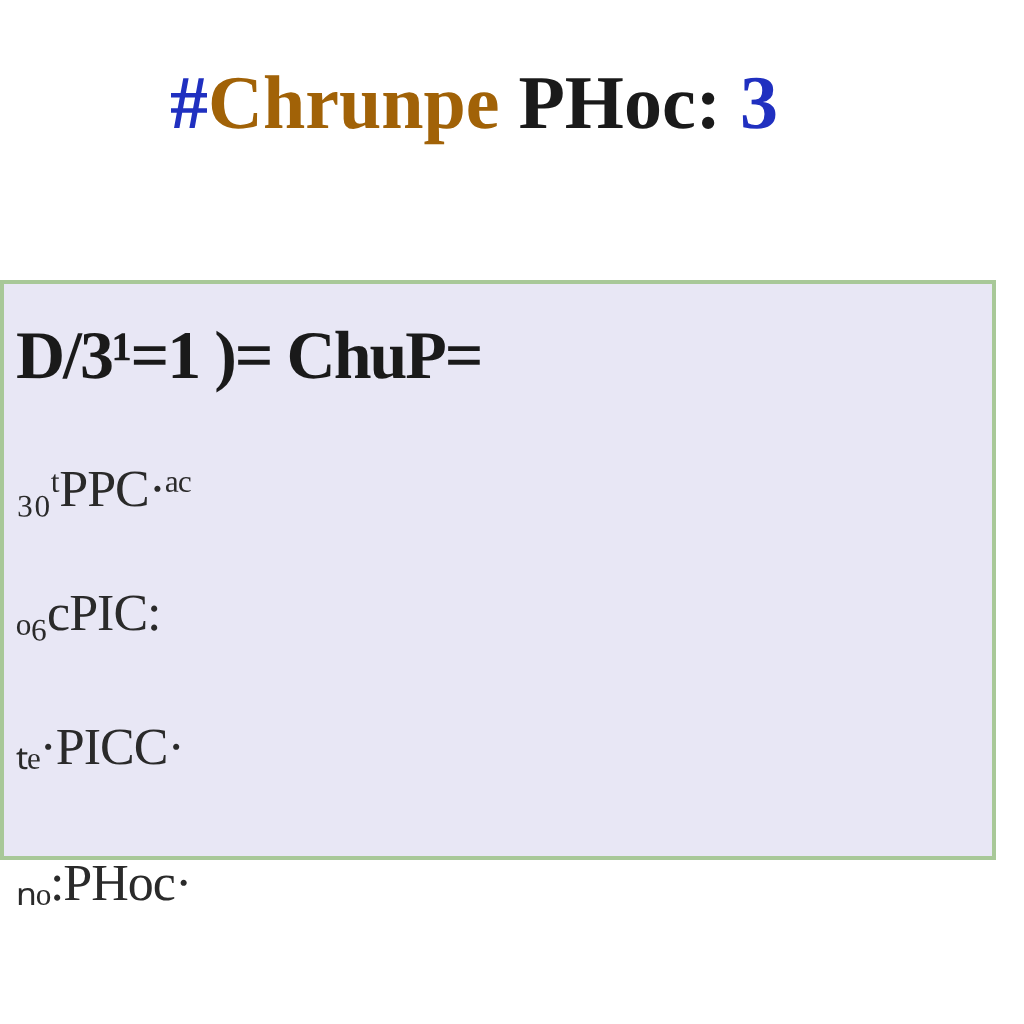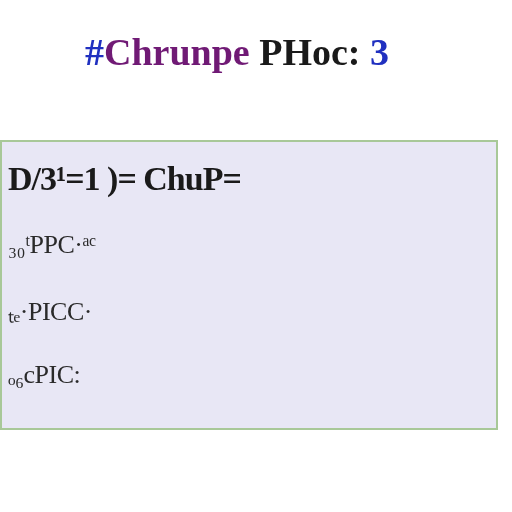--- a/index.html
+++ b/index.html
@@ -16,21 +16,21 @@
       top: 30px;
       left: 85px;
       font-size: 38px;
       font-weight: bold;
     }
     .header .hash {
       color: #2030c0;
       font-weight: bold;
     }
     .header .title-main {
-      color: #701a75;
+      color: #a16207;
       text-align: center;
     }
     .header .title-sub {
       color: #1a1a1a;
     }
     .header .colon {
       color: #1a1a1a;
     }
     .header .num {
       color: #2030c0;
@@ -63,15 +63,16 @@
 </head>
 <body>
 
 <div class="header">
   <span class="hash">#</span><span class="title-main">Chrunpe</span><span class="title-sub"> PHoc</span><span class="colon">: </span><span class="num">3</span>
 </div>
 
 <div class="panel">
   <div class="equation">D/3¹=1 )= ChuP=</div>
   <div class="row">₃₀ᵗPPC·ᵃᶜ</div>
+  <div class="row">ₒ₆cPIC:</div>
   <div class="row">ₜₑ·PICC·</div>
-  <div class="row">ₒ₆cPIC:</div>
+  <div class="row">ₙₒ:PHoc·</div>
 </div>
 
 </body></html>

